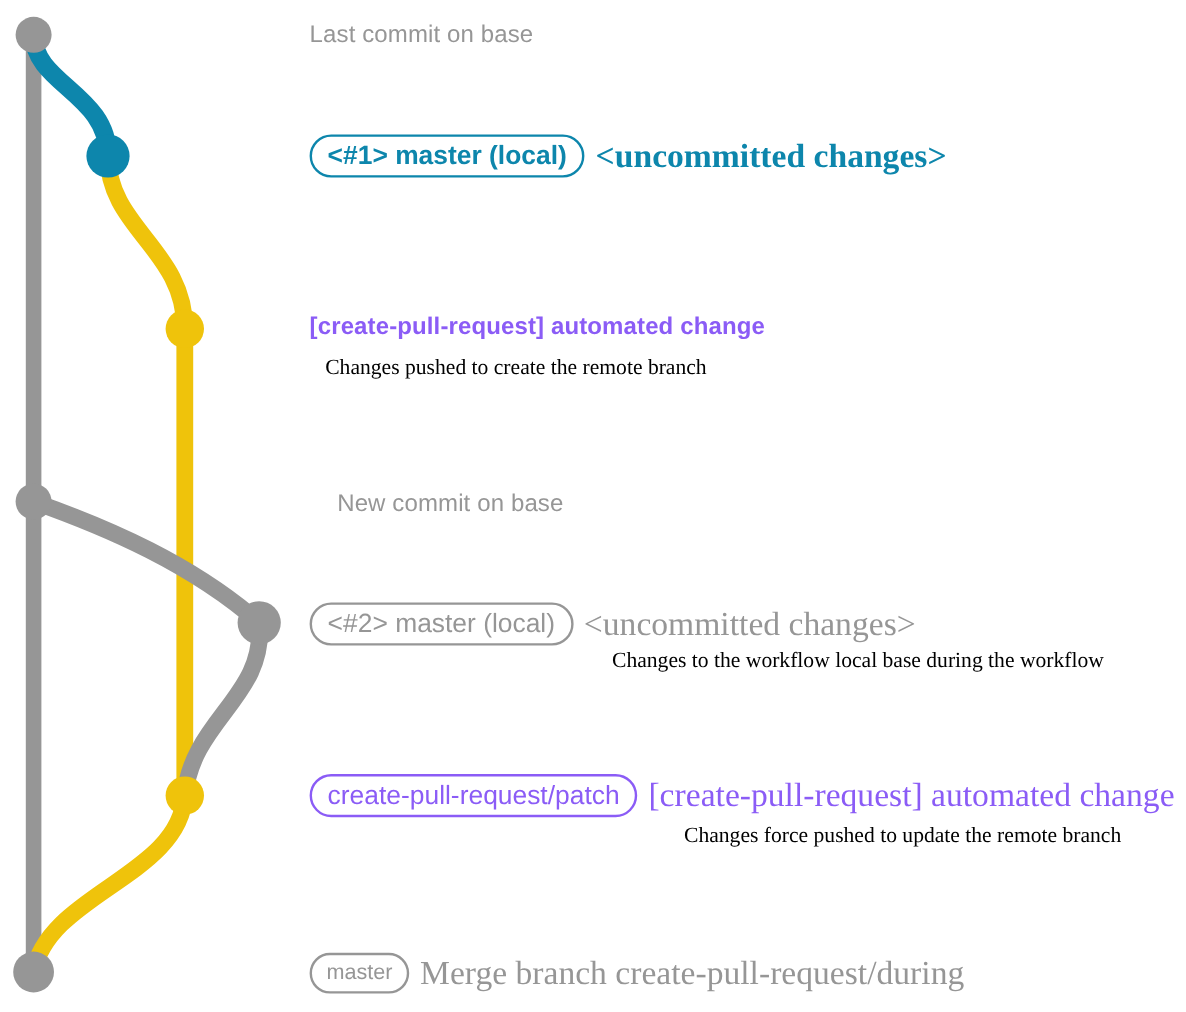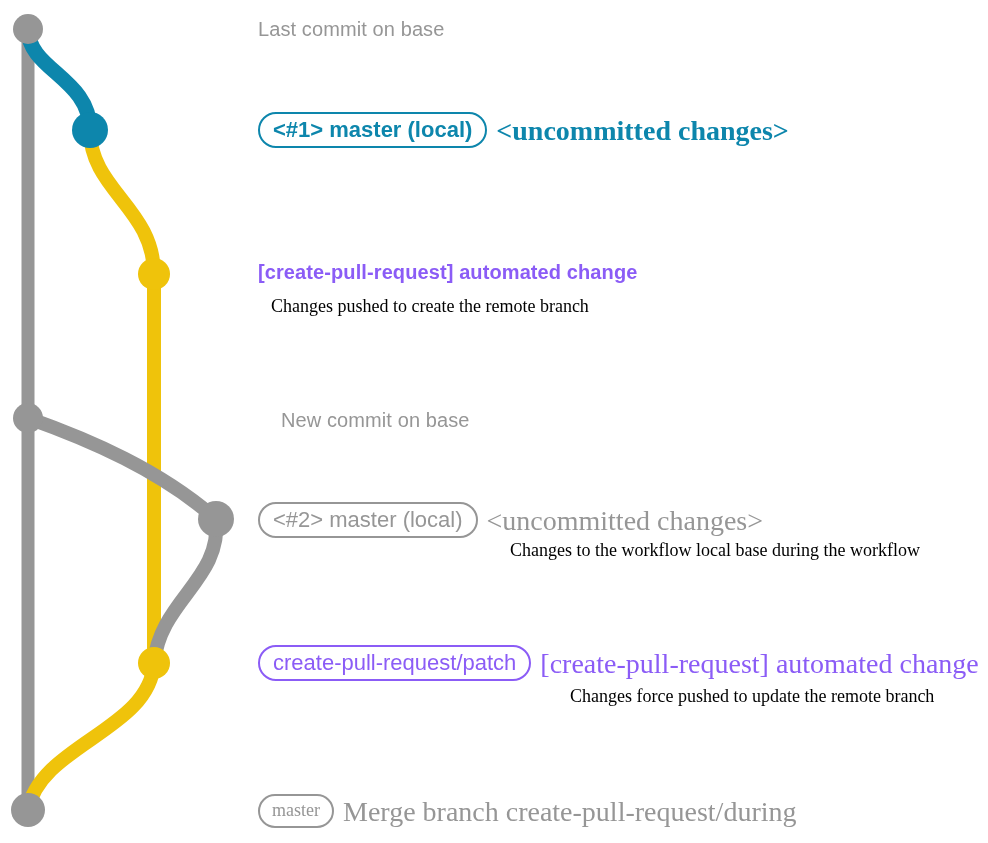--- a/index.html
+++ b/index.html
@@ -152,16 +152,16 @@
     <span class="badge c-gray">&lt;#2&gt; master (local)</span><span class="after-badge c-gray">&lt;uncommitted changes&gt;</span>
   </div>
   <div class="desc" id="desc-3">Changes to the workflow local base during the workflow</div>
 
   <div class="row" id="row-commit-4">
     <span class="badge c-gold">create-pull-request/patch</span><span class="after-badge c-gold">[create-pull-request] automated change</span>
   </div>
   <div class="desc" id="desc-4">Changes force pushed to update the remote branch</div>
 
   <div class="row" id="row-commit-5">
-    <span class="badge c-gray" style="font-size:18px;padding:4px 12px 5px 12px;font-family:Liberation Serif, serif;">master</span><span class="after-badge c-gray">Merge branch create-pull-request/during</span>
+    <span class="badge c-gray" style="font-size:18px;padding:4px 12px 5px 12px;">master</span><span class="after-badge c-gray">Merge branch create-pull-request/during</span>
   </div>
 
 </div>
 
 </body></html>

